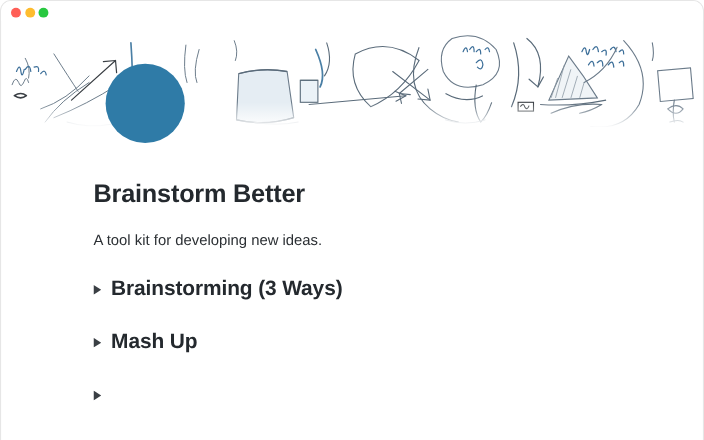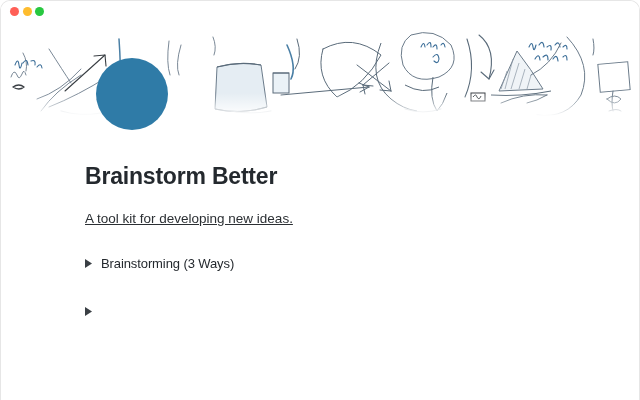--- a/index.html
+++ b/index.html
@@ -112,21 +112,20 @@
     white-space: nowrap;
   }
   .page-subtitle {
     position: absolute;
     left: 84px;
     top: 70px;
     font-size: 13.5px;
     font-weight: normal;
     color: #2b2f33;
     white-space: nowrap;
-    text-decoration: underline;
   }
 
   .toc-list {
     position: absolute;
     left: 84px;
     top: 108px;
     width: 520px;
     margin: 0;
     padding: 0;
     list-style: none;
@@ -140,22 +139,22 @@
   .toc-arrow {
     width: 14px;
     flex: 0 0 14px;
     display: flex;
     align-items: center;
     justify-content: flex-start;
     padding-top: 1px;
   }
   .toc-arrow svg { display: block; }
   .toc-label {
-    font-size: 13px;
-    font-weight: normal;
+    font-size: 19px;
+    font-weight: bold;
     color: #24292e;
     letter-spacing: -0.1px;
     white-space: nowrap;
     padding-left: 2px;
   }
 </style>
 </head>
 <body>
 
 <div class="window">
@@ -296,17 +295,25 @@
             </svg>
         </span>
         <span class="toc-label">Brainstorming (3 Ways)</span>
       </li>
       <li class="toc-item">
         <span class="toc-arrow">
           <svg width="8" height="9" viewBox="0 0 8 9">
               <path d="M0 0 L7 4.5 L0 9 Z" fill="#3a3f44"></path>
             </svg>
         </span>
+        <span class="toc-label">Mash Up</span>
+      </li>
+      <li class="toc-item">
+        <span class="toc-arrow">
+          <svg width="8" height="9" viewBox="0 0 8 9">
+              <path d="M0 0 L7 4.5 L0 9 Z" fill="#3a3f44"></path>
+            </svg>
+        </span>
       </li>
     </ul>
   </div>
 
 </div>
 
 </body></html>

